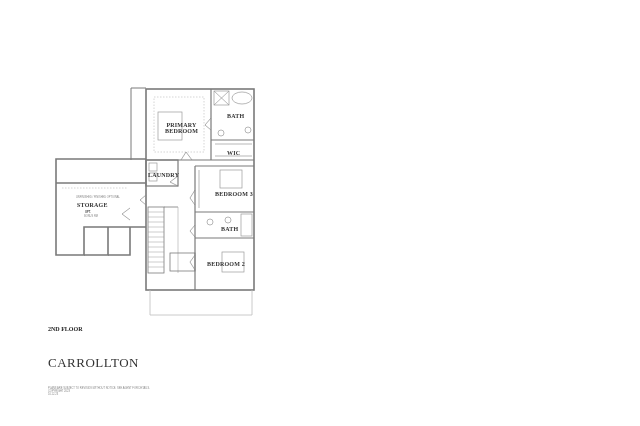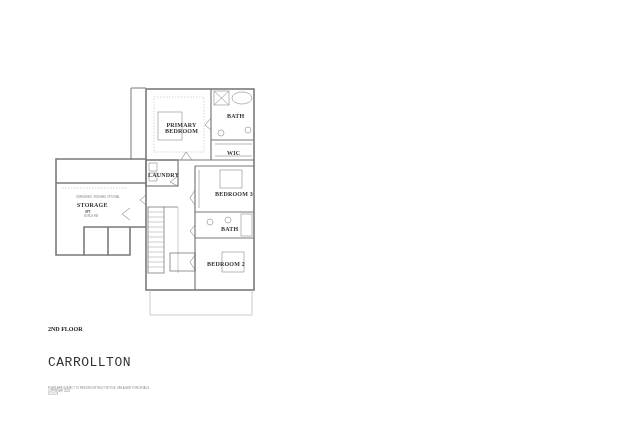--- a/index.html
+++ b/index.html
@@ -1,20 +1,20 @@
 <!DOCTYPE html>
 <html><head>
 <meta charset="utf-8">
 <style>
   html, body { margin:0; padding:0; background:#ffffff; }
   body { width:640px; height:426px; position:relative; overflow:hidden; font-family:"DejaVu Serif", serif; }
   #plan { position:absolute; left:0; top:0; width:640px; height:426px; }
   .lbl { position:absolute; font-family:"Liberation Serif", serif; font-weight:bold; color:#333; font-size:6px; letter-spacing:0.2px; white-space:nowrap; line-height:1.05; text-align:center; }
   .floor-label { position:absolute; left:48px; top:326px; font-family:"Liberation Serif", serif; font-weight:bold; font-size:6px; color:#222; }
-  .title { position:absolute; left:48px; top:355px; font-family:Liberation Mono, monospace; font-size:13px; color:#333; letter-spacing:0.5px; }
+  .title { position:absolute; left:48px; top:355px; font-family:Liberation Serif, serif; font-size:13px; color:#333; letter-spacing:0.5px; }
   .fine { position:absolute; left:48px; top:387px; font-family:"Liberation Sans", sans-serif; font-size:2.6px; color:#888; line-height:3.2px; white-space:nowrap; }
   .tiny { position:absolute; font-family:"Liberation Sans", sans-serif; font-size:2.6px; color:#888; white-space:nowrap; }
 </style>
 </head>
 <body>
 
 <svg id="plan" viewBox="0 0 640 426" xmlns="http://www.w3.org/2000/svg">
   <g fill="none" stroke="#7a7a7a" stroke-width="1.6">
 
     <rect x="146" y="89" width="108" height="201"></rect>

